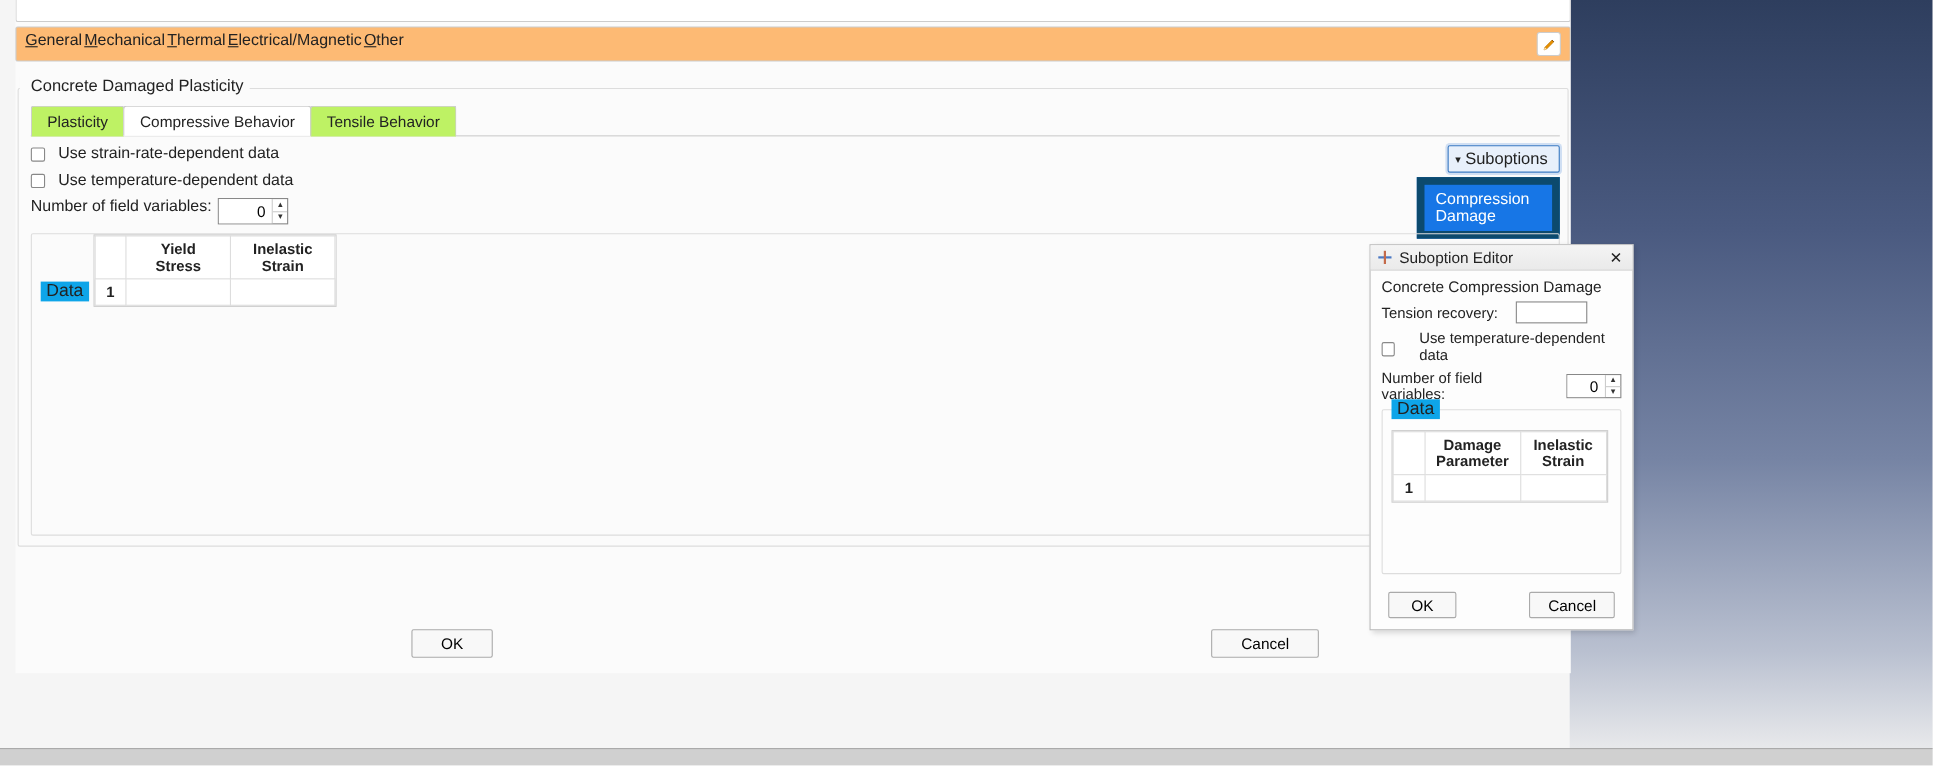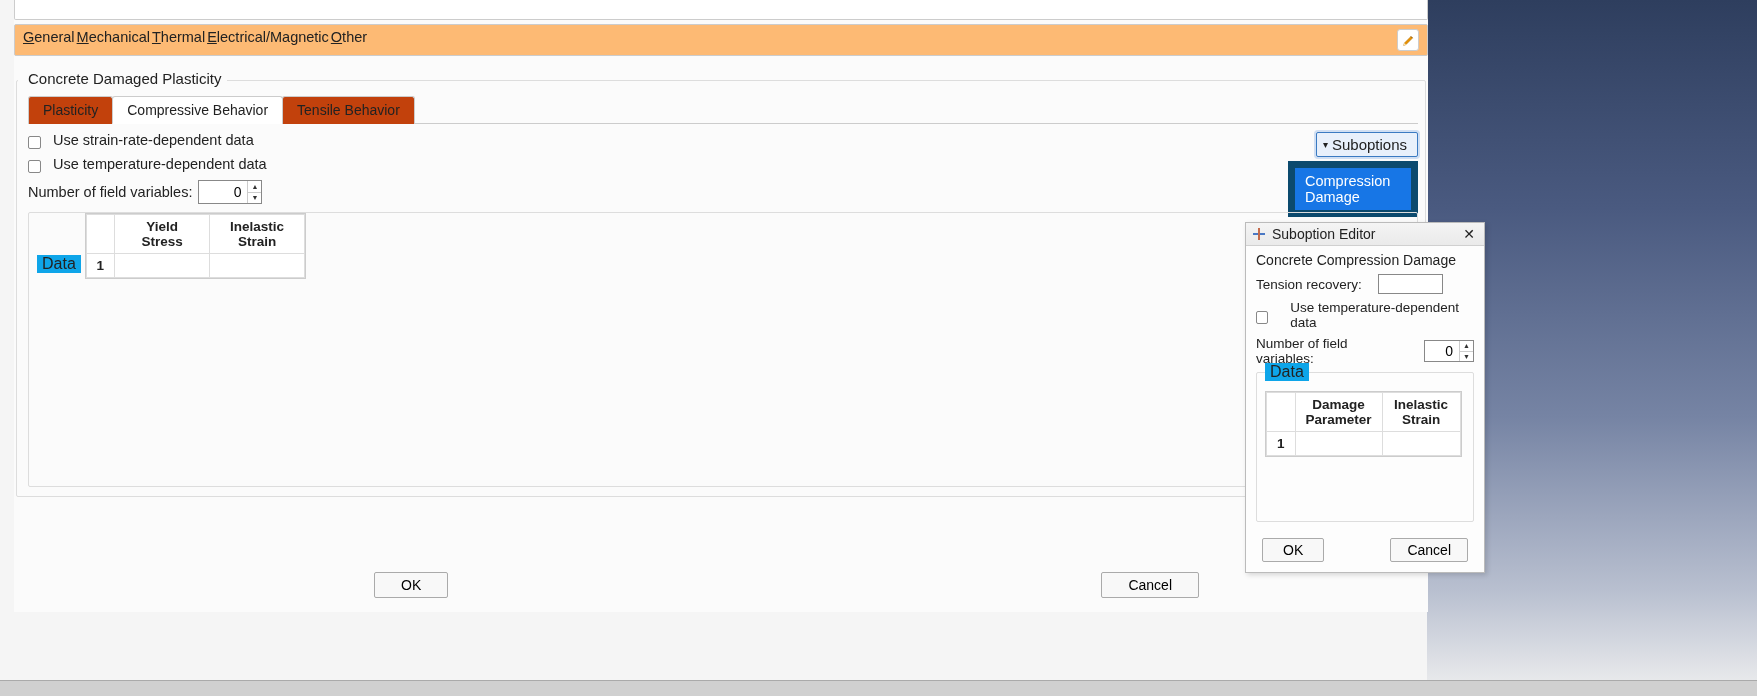--- a/index.html
+++ b/index.html
@@ -96,33 +96,33 @@
   .tabset {
     display: flex;
     border-bottom: 1px solid #ccc;
     margin-bottom: 8px;
   }
   .tab {
     padding: 5px 14px;
     border: 1px solid #ccc;
     border-bottom: none;
     margin-right: -1px;
-    background: #c2410c;
+    background: #bef264;
     border-radius: 3px 3px 0 0;
     position: relative;
     top: 1px;
     cursor: default;
     font-size: 14px;
   }
   .tab.active {
     background: #fff;
     border-bottom: 1px solid #fff;
   }
 
-  .row { display: flex; align-items: center; margin-bottom: 8px; gap: 6px; }
+  .row { display: flex; margin-bottom: 8px; gap: 6px; }
   .cb {
     width: 13px; height: 13px;
     border: 1px solid #888;
     border-radius: 2px;
     background: #fff;
     display: inline-block;
     margin-right: 6px;
     position: relative;
     top: 2px;
   }

